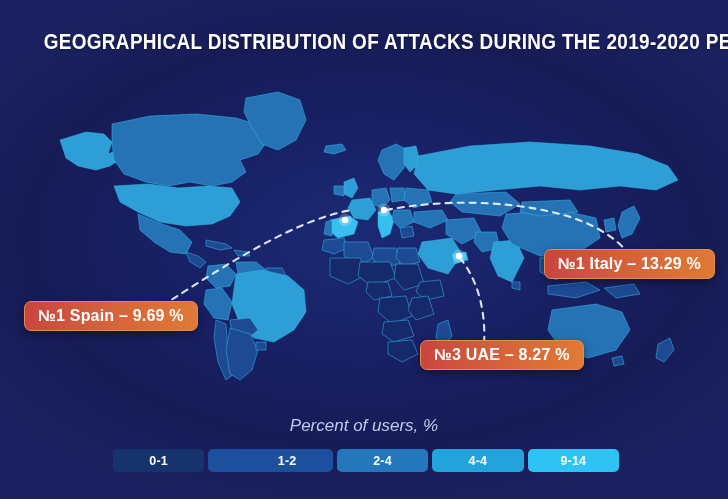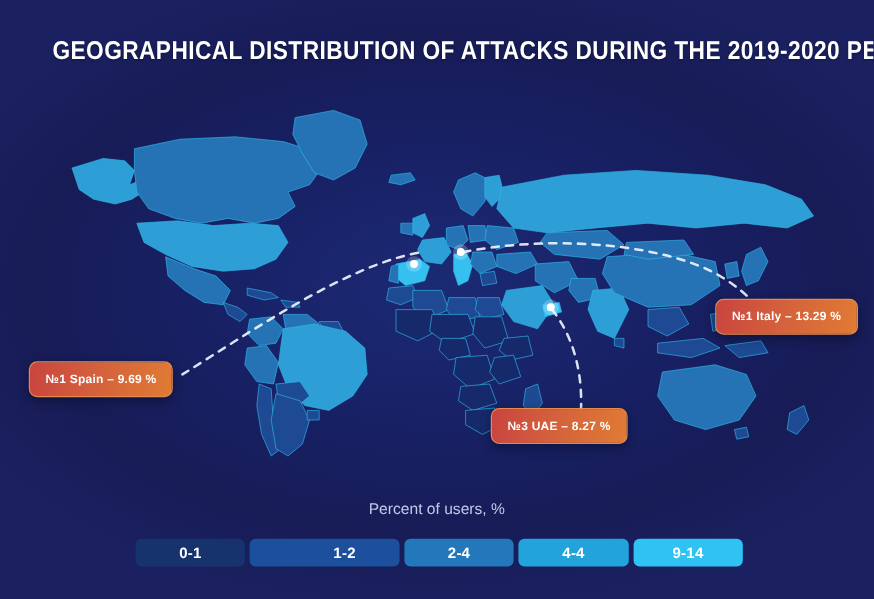--- a/index.html
+++ b/index.html
@@ -47,31 +47,31 @@
   .mk-dot{fill:#ffffff;}
   
   .badge{
     position:absolute;
     display:flex;align-items:center;justify-content:center;
     height:28px;padding:0 13px;
     border-radius:7px;
     background:linear-gradient(100deg,#c9443f 0%,#d4603c 45%,#e07b34 100%);
     border:1px solid #e58a4a;
     color:#ffffff;
-    font-size:10px;font-weight:bold;
+    font-size:16px;font-weight:bold;
     letter-spacing:.2px;white-space:nowrap;
     box-shadow:0 3px 9px rgba(0,0,0,.38);
   }
   #badge-italy{right:13px;top:249px;}
   #badge-spain{left:24px;top:301px;}
-  #badge-uae{left:409px;top:340px;}
+  #badge-uae{left:420px;top:340px;}
   
   .legend-caption{
     position:absolute;left:0;top:416px;width:728px;text-align:center;
-    color:#c3c9e8;font-size:13px;
+    color:#c3c9e8;font-size:17px;font-style:italic;
   }
   .legend{
     position:absolute;left:113px;top:449px;
     width:506px;height:23px;
     display:flex;gap:4px;
   }
   .sw{
     flex:1;height:23px;border-radius:5px;
     display:flex;align-items:center;justify-content:center;
     color:#ffffff;font-size:12.5px;font-weight:bold;letter-spacing:.2px;

